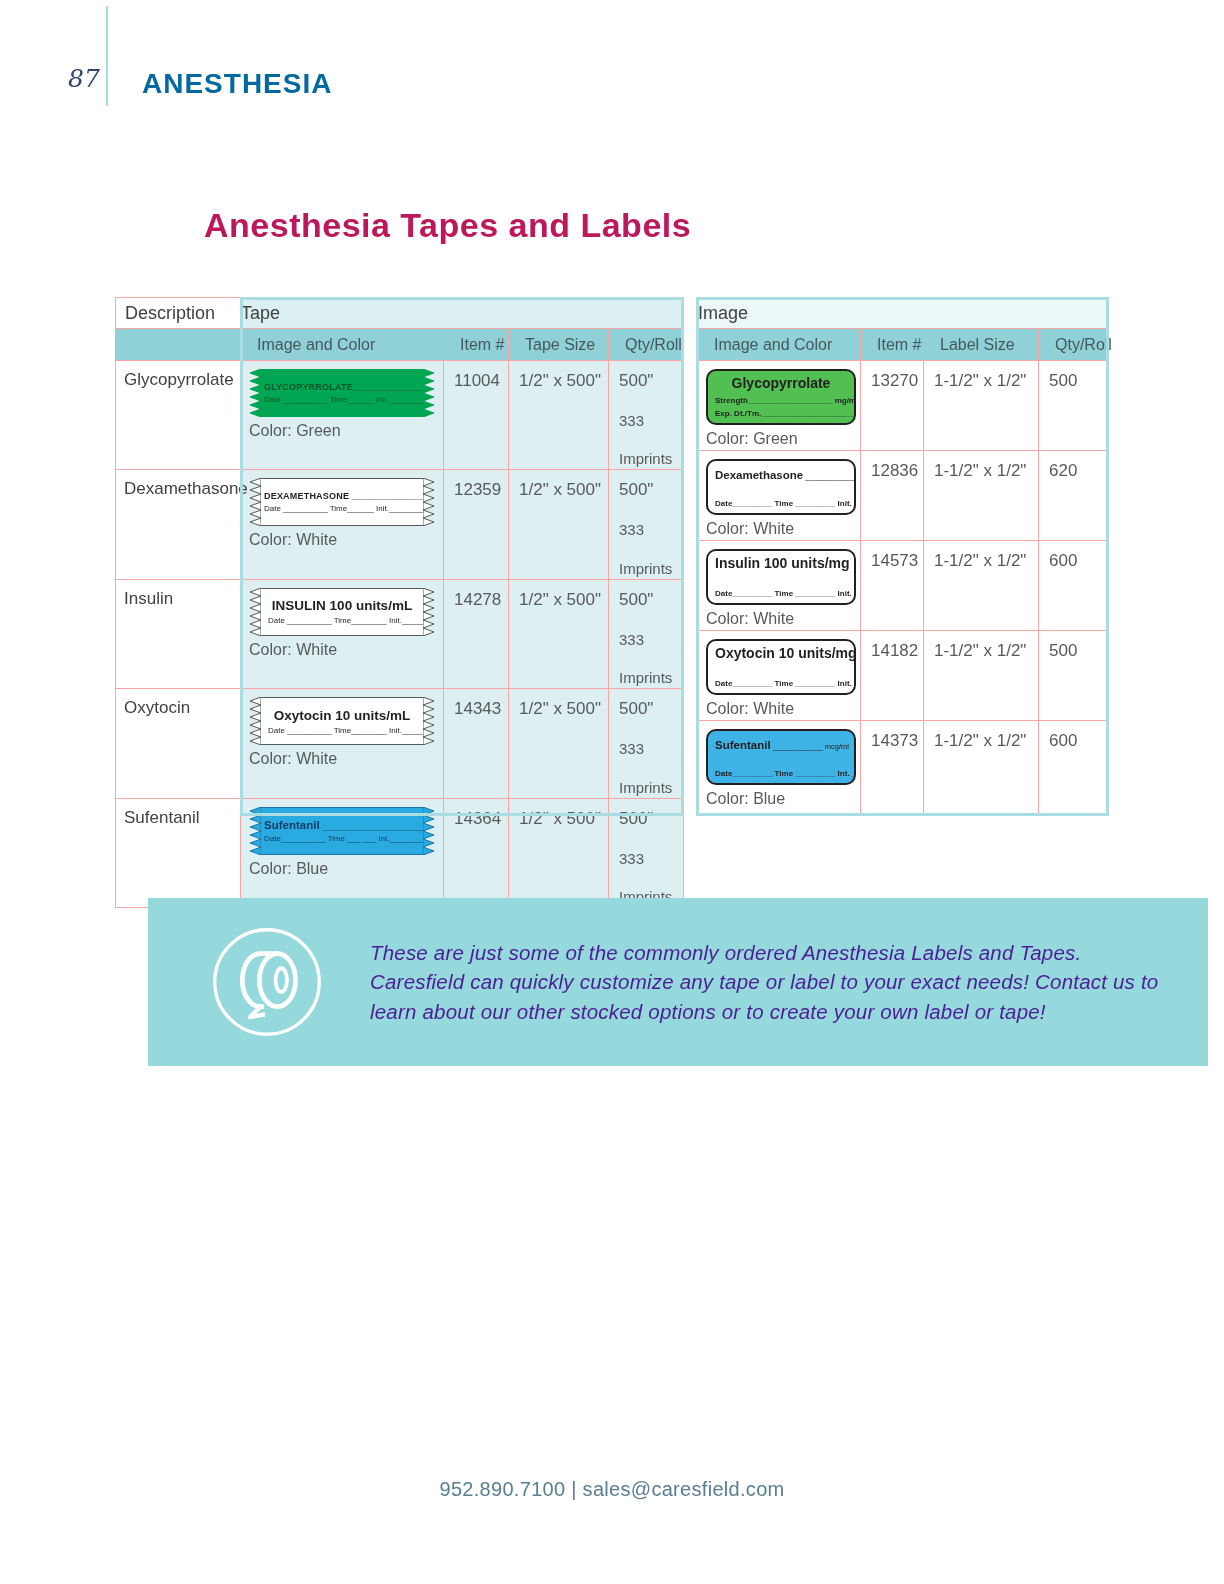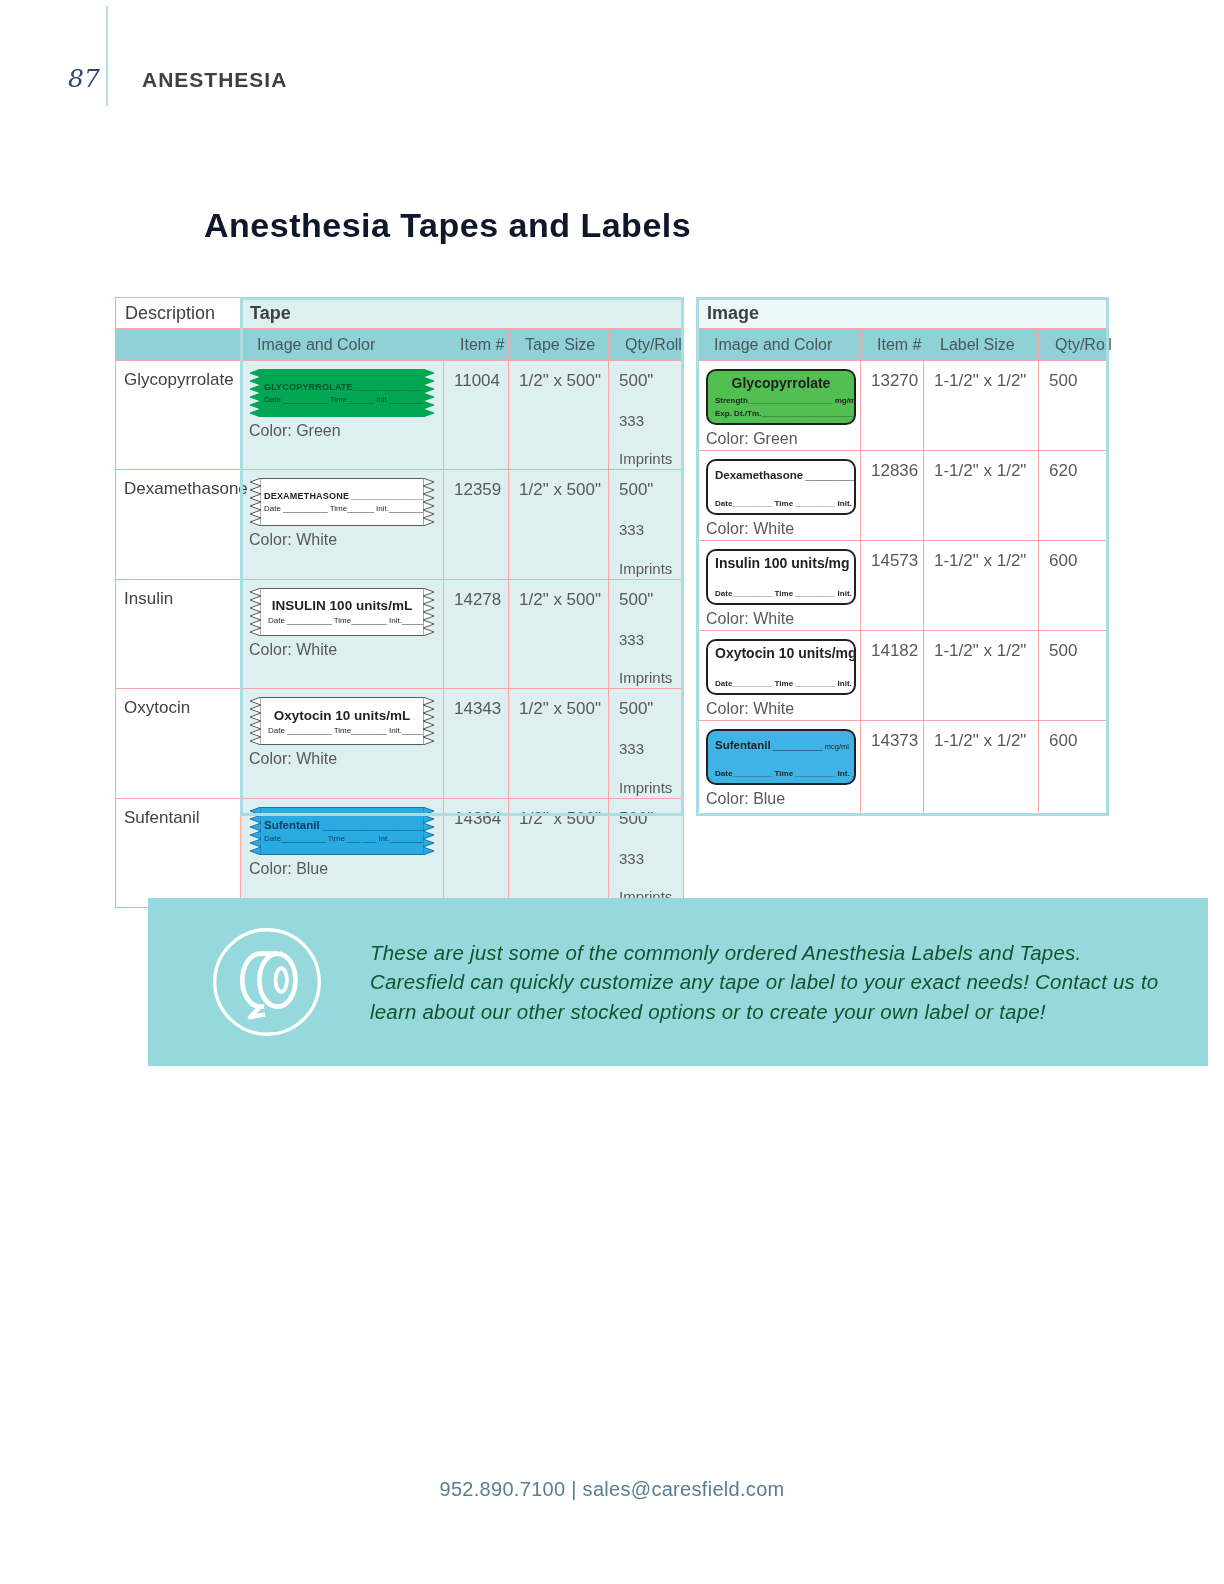--- a/index.html
+++ b/index.html
@@ -9,40 +9,40 @@
     font-family:"Liberation Sans", sans-serif; overflow:hidden;
   }
 
   
   .page-num {
     position:absolute; left:68px; top:64px; font-family:"DejaVu Serif", serif;
     font-style:italic; font-size:25px; color:#32476d;text-align:center;
   }
   .head-rule { position:absolute; left:106px; top:6px; width:2px; height:100px; background:#abdee1; }
   .section-name {
-    position:absolute; left:142px; top:68px; font-size:21px; font-weight:bold;
-    letter-spacing:1px; color:#404040;
+    position:absolute; left:142px; top:68px; font-size:28px; font-weight:bold;
+    letter-spacing:1px; color:#0369a1;
   }
   .doc-title {
     position:absolute; left:204px; top:206px; font-size:34px; font-weight:bold;
-    letter-spacing:0.5px; color:#0f172a;
+    letter-spacing:0.5px; color:#be185d;
   }
 
   
   table { border-collapse:collapse; table-layout:fixed; }
   td, th { border:1px solid #fca5a5; }
   .tbl-left  { position:absolute; left:115px; top:297px; width:568px; }
   .tbl-right { position:absolute; left:697px; top:297px; width:411px; }
   tr.hdr1 { height:31px; }
   tr.hdr2 { height:32px; }
   tr.row  { height:90px; }
   tr.row-last { height:95px; }
 
   .cell-desc-hdr { background:#ffffff; font-size:18px; color:#414042; padding-left:9px; text-align:left; font-weight:normal; }
-  .cell-sec-hdr  { background:#dcf0f1; font-size:18px; color:#414042; padding-left:9px; text-align:left; font-weight:bold; }
+  .cell-sec-hdr  { background:#dcf0f1; font-size:18px; color:#414042; text-align:left; font-weight:normal; }
   .cell-sec-hdr.labels { background:#ecf7f8; }
   .cell-colhdr   { background:#8fd1d6; font-size:16px; color:#46585b; padding-left:16px; text-align:left; font-weight:normal; }
 
   .desc-cell { background:#ffffff; vertical-align:top; padding:9px 4px 0 8px; font-size:17px; color:#414042; }
   .tapebg   { background:#ddeff1; }
   .labbg    { background:#ffffff; }
   .num-cell { vertical-align:top; padding:9px 4px 0 10px; font-size:17px; color:#58595b; line-height:1.35; }
   .qty-sub  { font-size:15px; margin-top:18px; }
   .img-cell { vertical-align:top; padding:8px 8px 0 8px; }
   .caption  { font-size:16px; color:#58595b; margin-top:5px; }
@@ -89,21 +89,21 @@
 
   
   .callout {
     position:absolute; left:148px; top:898px; width:1060px; height:168px; background:#96d9dc;
     display:flex; align-items:center;
   }
   .callout-icon { position:absolute; left:62px; top:27px; width:114px; height:114px; }
   .callout-text {
     position:absolute; left:222px; top:0; height:100%; width:790px;
     display:flex; flex-direction:column; justify-content:center;
-    font-style:italic; font-size:20.5px; color:#14532d; line-height:1.42; letter-spacing:0.2px;
+    font-style:italic; font-size:20.5px; color:#4c1d95; line-height:1.42; letter-spacing:0.2px;
   }
 
   
   .footer {
     position:absolute; left:0; top:1478px; width:100%; text-align:center;
     font-size:20px; color:#587e90; letter-spacing:0.3px;
   }
 </style>
 </head>
 <body>

